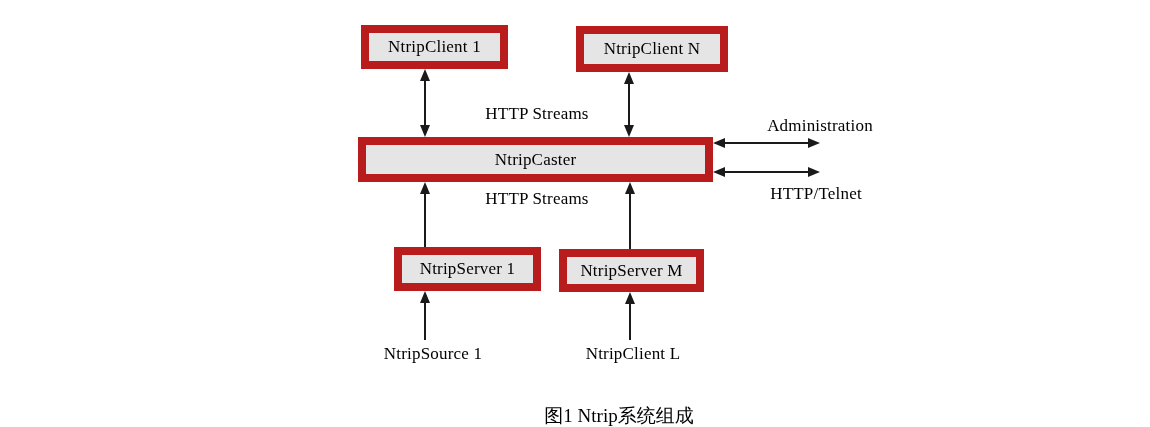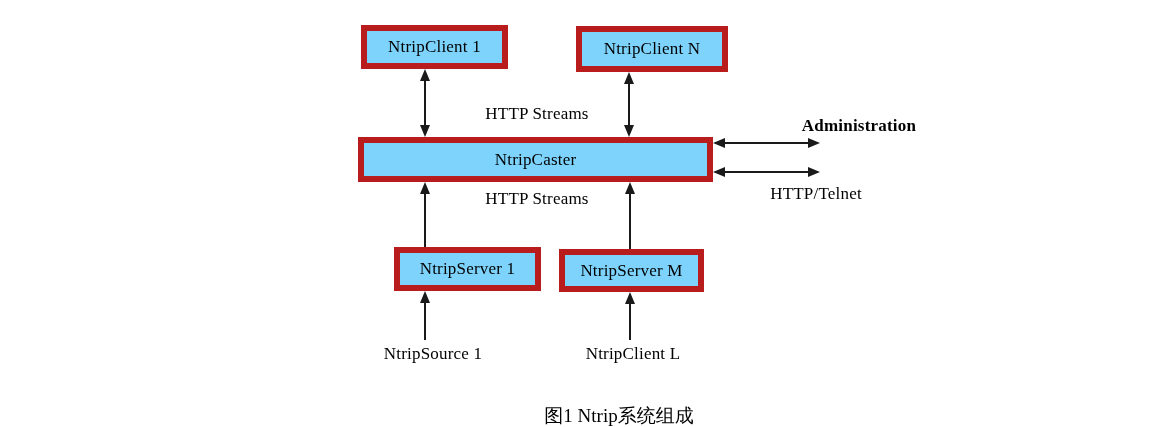--- a/index.html
+++ b/index.html
@@ -12,22 +12,22 @@
     width: 1150px;
     height: 427px;
     background: #ffffff;
     overflow: hidden;
     font-family: "Liberation Serif", "DejaVu Serif", serif;
     color: #000000;
   }
   .node {
     position: absolute;
     box-sizing: border-box;
-    border: 6px solid #b91c1c;
-    background: #7dd3fc;
+    border: 8px solid #b91c1c;
+    background: #e5e5e5;
     display: flex;
     align-items: center;
     justify-content: center;
     font-size: 17px;
     letter-spacing: 0.2px;
     white-space: nowrap;
   }
   .label {
     position: absolute;
     font-size: 17px;
@@ -56,21 +56,21 @@
   
   .n-client1 { left: 361px; top: 25px;  width: 147px; height: 44px; }
   .n-clientN { left: 558px; top: 26px;  width: 152px; height: 46px; margin-left: 18px; }
   .n-caster  { left: 358px; top: 137px; width: 355px; height: 45px; }
   .n-server1 { left: 356px; top: 247px; width: 147px; height: 44px; margin-left: 38px; }
   .n-serverM { left: 559px; top: 249px; width: 145px; height: 43px; }
 
   
   .l-http-top    { left: 462px; top: 104px; width: 150px; }
   .l-http-bottom { left: 462px; top: 189px; width: 150px; }
-  .l-admin       { left: 784px; top: 116px; width: 150px; font-weight: bold; }
+  .l-admin       { left: 745px; top: 116px; width: 150px; }
   .l-telnet      { left: 741px; top: 184px; width: 150px; }
   .l-source1     { left: 358px; top: 344px; width: 150px; }
   .l-sourceL     { left: 558px; top: 344px; width: 150px; }
 
   
   .a-c1 { left: 417px; top: 69px;  }
   .a-cN { left: 621px; top: 72px;  }
   .a-s1 { left: 417px; top: 182px; }
   .a-sM { left: 622px; top: 182px; }
   .a-src1 { left: 417px; top: 291px; }

